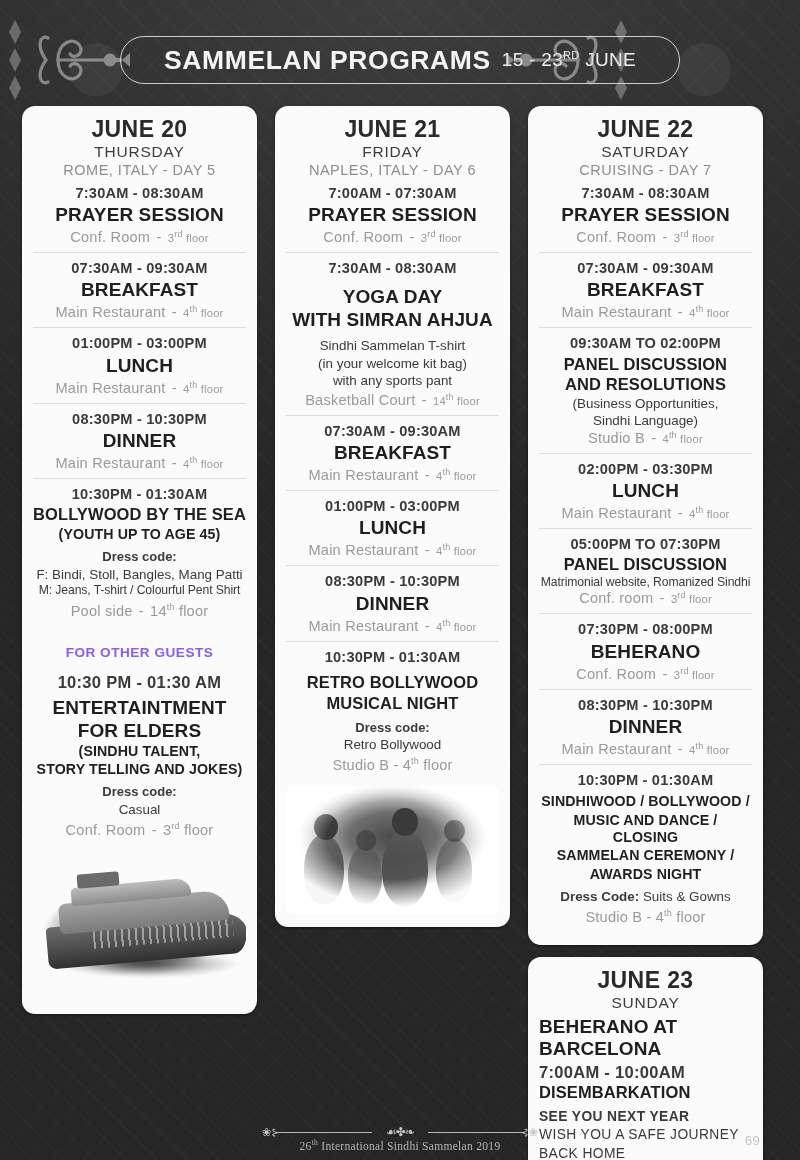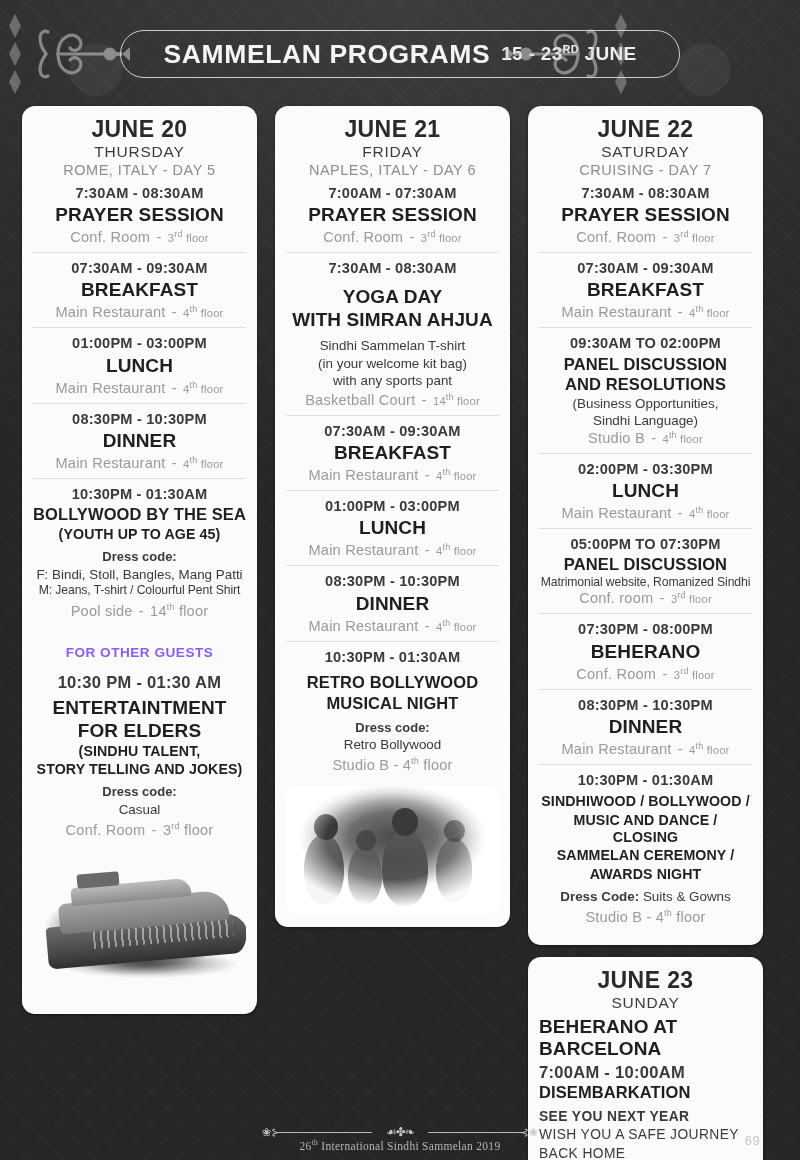--- a/index.html
+++ b/index.html
@@ -33,21 +33,21 @@
       radial-gradient(circle at 12% 6%, rgba(255,255,255,0.05) 0 26px, transparent 27px),
       radial-gradient(circle at 88% 6%, rgba(255,255,255,0.05) 0 26px, transparent 27px),
       radial-gradient(circle at 22% 82%, rgba(255,255,255,0.03) 0 40px, transparent 41px),
       radial-gradient(circle at 78% 86%, rgba(255,255,255,0.03) 0 40px, transparent 41px);
     pointer-events: none;
   }
 
   
   .header-band {
     position: absolute;
-    top: 2px; left: 0;
+    top: 8px; left: 0;
     width: 636px; height: 100px;
   }
 
   .orn {
     position: absolute;
     top: 14px;
     width: 120px; height: 76px;
     opacity: .55;
   }
   .orn.left  { left: 22px; }
@@ -76,21 +76,21 @@
   .title-main {
     color: #f4f4f4;
     font-size: 26.5px;
     font-weight: bold;
     letter-spacing: .6px;
     white-space: nowrap;
   }
   .title-sub {
     color: #f0f0f0;
     font-size: 19px;
-    font-weight: bold;
+    font-weight: normal;
     letter-spacing: .3px;
     white-space: nowrap;
     text-align: center;
   }
   .title-sub sup { font-size: 11px; vertical-align: super; }
 
   
   .cols {
     position: absolute;
     top: 106px; left: 0;

